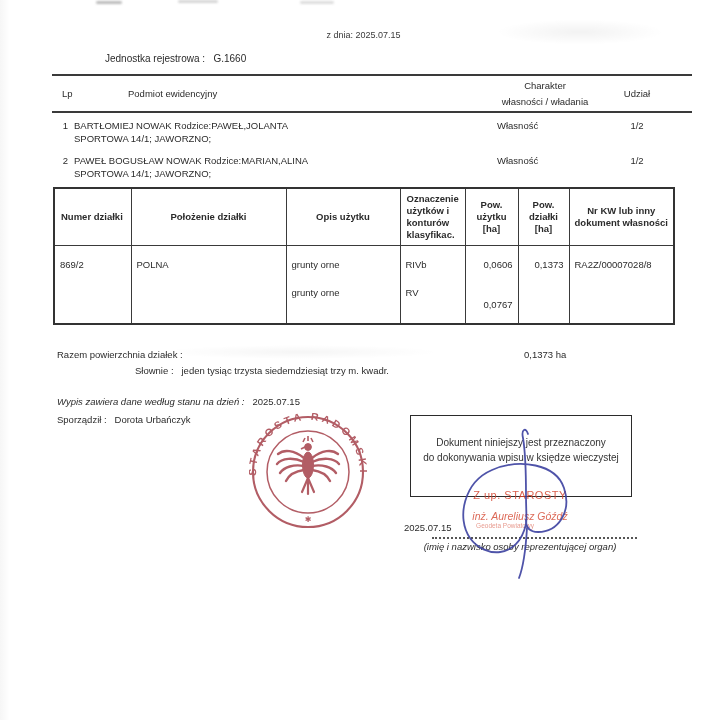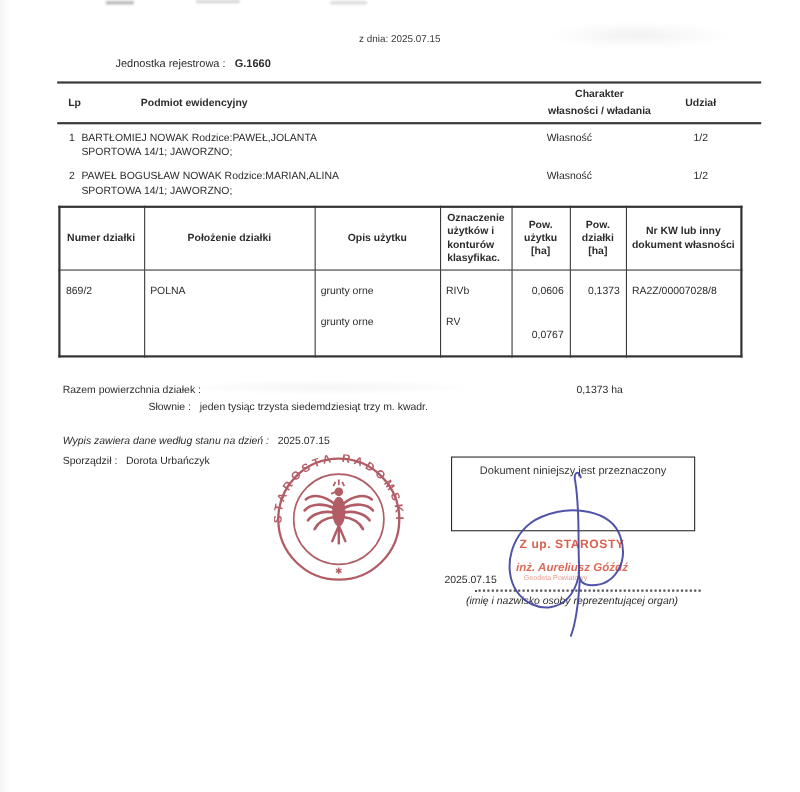--- a/index.html
+++ b/index.html
@@ -17,21 +17,21 @@
     position:absolute;inset:0;
     background:
       linear-gradient(90deg, rgba(0,0,0,0.035), rgba(0,0,0,0) 10px),
       radial-gradient(ellipse 120px 18px at 580px 32px, rgba(0,0,0,0.05), rgba(0,0,0,0) 70%),
       radial-gradient(ellipse 200px 10px at 300px 352px, rgba(0,0,0,0.04), rgba(0,0,0,0) 70%);
     pointer-events:none;
   }
   .artifact{position:absolute;background:rgba(60,60,60,0.35);filter:blur(1px);border-radius:2px;}
 
   .abs{position:absolute;}
-  .b{font-weight:bold;}
+  .b{font-weight:normal;}
   .i{font-style:italic;}
   .ctr{text-align:center;}
   .rt{text-align:right;}
 
   .title{left:0;right:0;top:10px;font-size:15.5px;font-weight:bold;letter-spacing:.3px;text-align:center;color:#1e1e1e;}
   .subdate{left:0;right:0;top:30px;font-size:9px;text-align:center;color:#3a3a3a;}
 
   .line{position:absolute;background:#3a3a3a;}
 
   .fs10{font-size:10px;}
@@ -49,22 +49,22 @@
   table.parcels td{padding:13px 5px;vertical-align:top;}
   .idrow td{border:none;border-top:1px solid #3a3a3a;padding:5px 5px 14px 5px;}
 
   .stampwrap{position:absolute;left:249px;top:413px;width:118px;height:118px;opacity:.88;}
   .sig{position:absolute;left:380px;top:420px;width:260px;height:170px;pointer-events:none;}
 
   .redtxt{color:#d4452f;}
   .purpose-box{
     position:absolute;left:410px;top:415px;width:220px;height:60px;
     border:1px solid #2b2b2b;
-    display:flex;flex-direction:row;justify-content:center;
-    padding-top:6px;
+    display:flex;flex-direction:column;justify-content:flex-start;
+    padding-top:20px;
     font-size:10px;text-align:center;line-height:1.45;color:#333;
   }
   .dotline{display:inline-block;width:205px;border-bottom:2px dotted #555;vertical-align:middle;height:8px;}
 </style>
 </head>
 <body>
 
 <div class="page">
 
   <div class="artifact" style="left:96px;top:1px;width:26px;height:3px;"></div>
@@ -201,20 +201,21 @@
           <path d="M 0,6 L -6,20"></path>
           <path d="M 0,6 L 0,22"></path>
           <path d="M 0,6 L 6,20"></path>
         </g>
       </g>
     </svg>
   </div>
 
   <div class="purpose-box">
     <div>Dokument niniejszy jest przeznaczony</div>
+    <div>do dokonywania wpisu w księdze wieczystej</div>
   </div>
 
   <div class="abs redtxt b ctr" style="left:430px;top:489px;width:180px;font-size:11px;letter-spacing:.5px;opacity:.85;">Z up. STAROSTY</div>
   <div class="abs redtxt b i ctr" style="left:430px;top:510px;width:180px;font-size:10.5px;opacity:.8;">inż. Aureliusz Góźdź</div>
   <div class="abs redtxt ctr" style="left:440px;top:522px;width:130px;font-size:6.5px;opacity:.55;">Geodeta Powiatowy</div>
 
   <div class="abs fs95" style="left:404px;top:522px;">2025.07.15</div>
   <div class="abs" style="left:432px;top:524px;"><span class="dotline"></span></div>
   <div class="abs fs95 i ctr" style="left:400px;top:541px;width:240px;">(imię i nazwisko osoby reprezentującej organ)</div>
 

